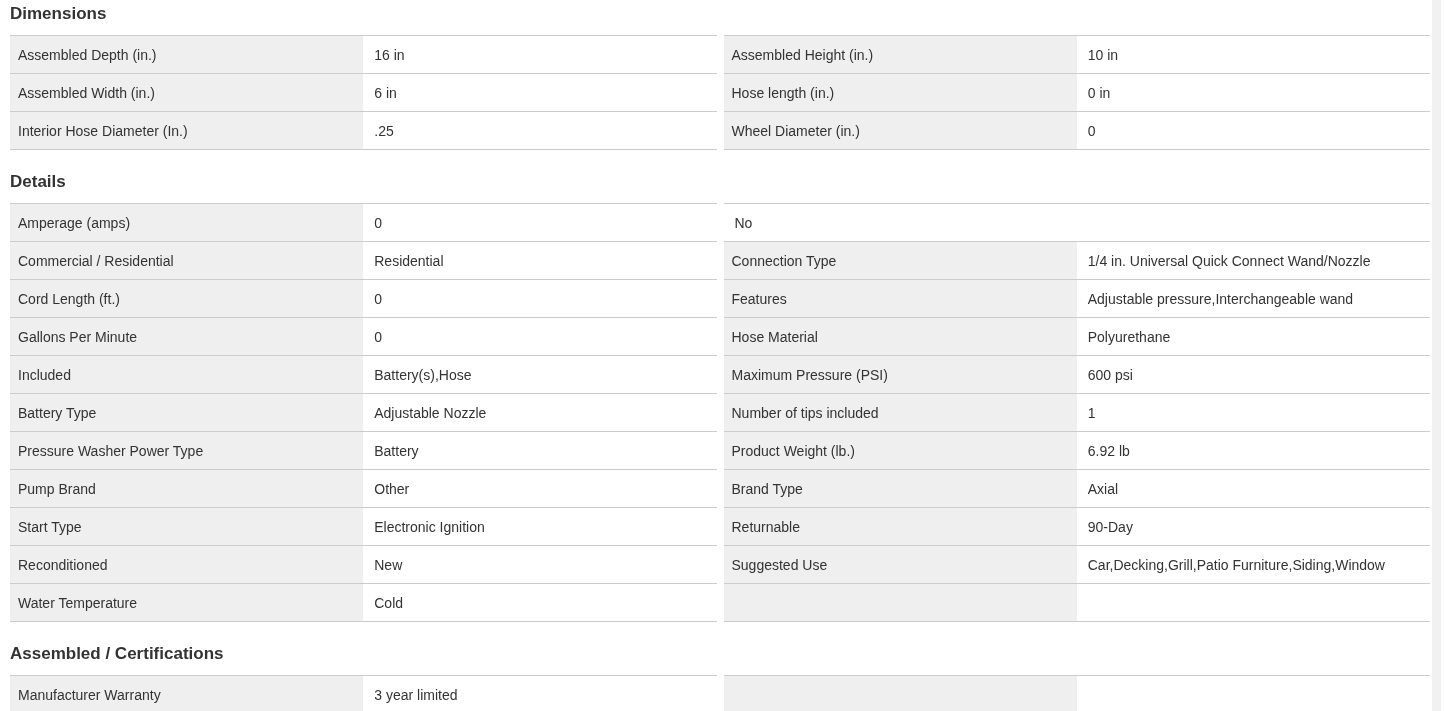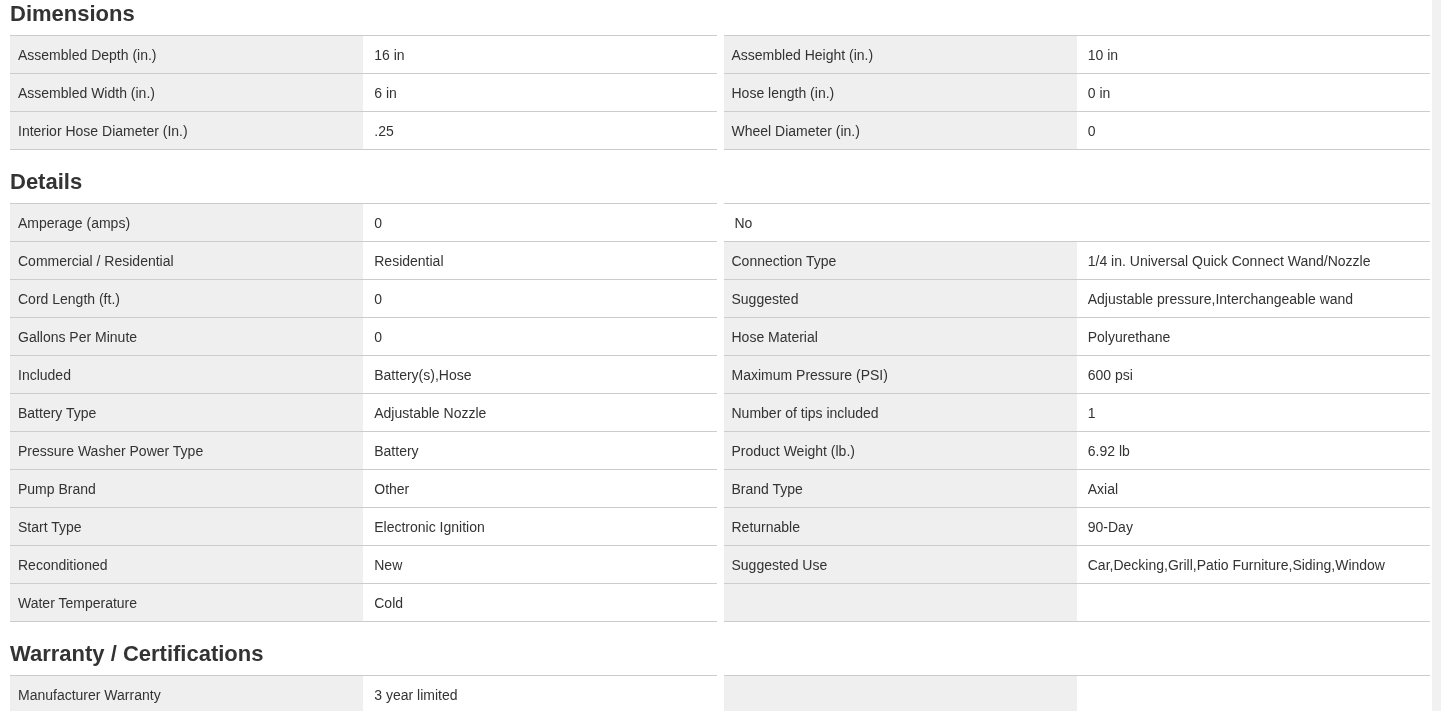--- a/index.html
+++ b/index.html
@@ -8,21 +8,21 @@
     height: 711px;
     background: #ffffff;
     font-family: "Liberation Sans", "DejaVu Sans", sans-serif;
     color: #333333;
     overflow: hidden;
   }
   .content {
     margin: 0 14px 0 10px; 
   }
   .section-title {
-    font-size: 22px;
+    font-size: 17px;
     line-height: 20px;
     font-weight: 700;
     color: #333333;
     margin: 22px 0 11px 0;
   }
   .section:first-child .section-title {
     margin-top: 4px;
   }
   .tables {
     display: flex;
@@ -153,21 +153,21 @@
       </div>
       <div class="half">
         <div class="row">
           <div class="cell value">No</div>
         </div>
         <div class="row">
           <div class="cell label">Connection Type</div>
           <div class="cell value">1/4 in. Universal Quick Connect Wand/Nozzle</div>
         </div>
         <div class="row">
-          <div class="cell label">Suggested</div>
+          <div class="cell label">Features</div>
           <div class="cell value">Adjustable pressure,Interchangeable wand</div>
         </div>
         <div class="row">
           <div class="cell label">Hose Material</div>
           <div class="cell value">Polyurethane</div>
         </div>
         <div class="row">
           <div class="cell label">Maximum Pressure (PSI)</div>
           <div class="cell value">600 psi</div>
         </div>
@@ -193,21 +193,21 @@
         </div>
         <div class="row">
           <div class="cell label"></div>
           <div class="cell value"></div>
         </div>
       </div>
     </div>
   </div>
 
   <div class="section">
-    <h2 class="section-title">Warranty / Certifications</h2>
+    <h2 class="section-title">Assembled / Certifications</h2>
     <div class="tables">
       <div class="half">
         <div class="row">
           <div class="cell label">Manufacturer Warranty</div>
           <div class="cell value">3 year limited</div>
         </div>
       </div>
       <div class="half">
         <div class="row">
           <div class="cell label"></div>

